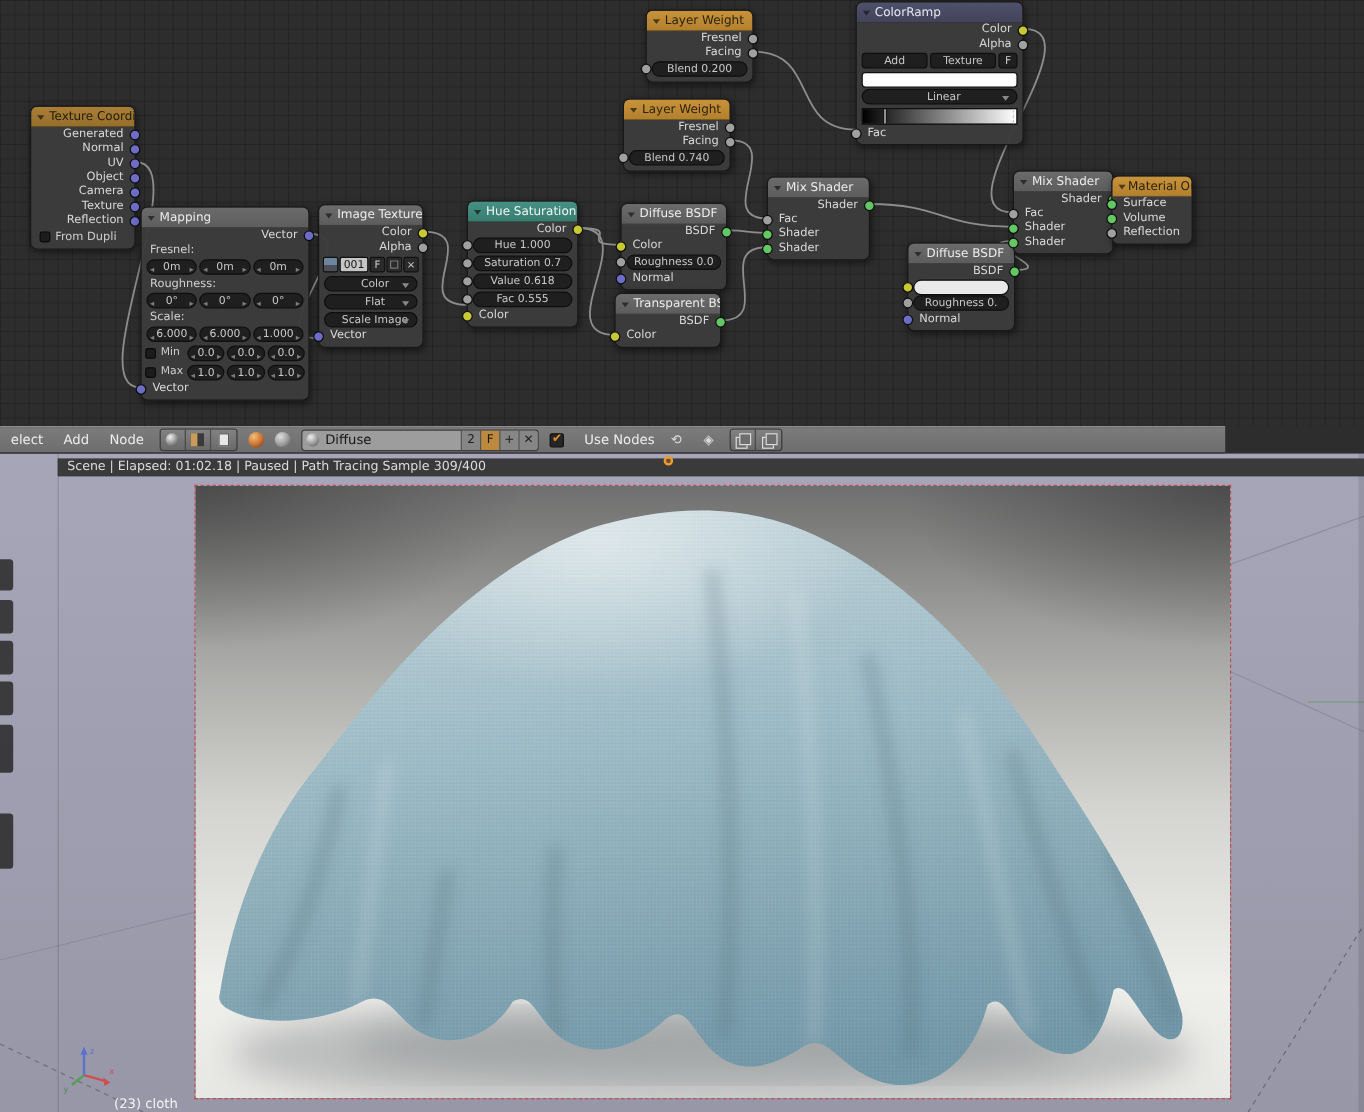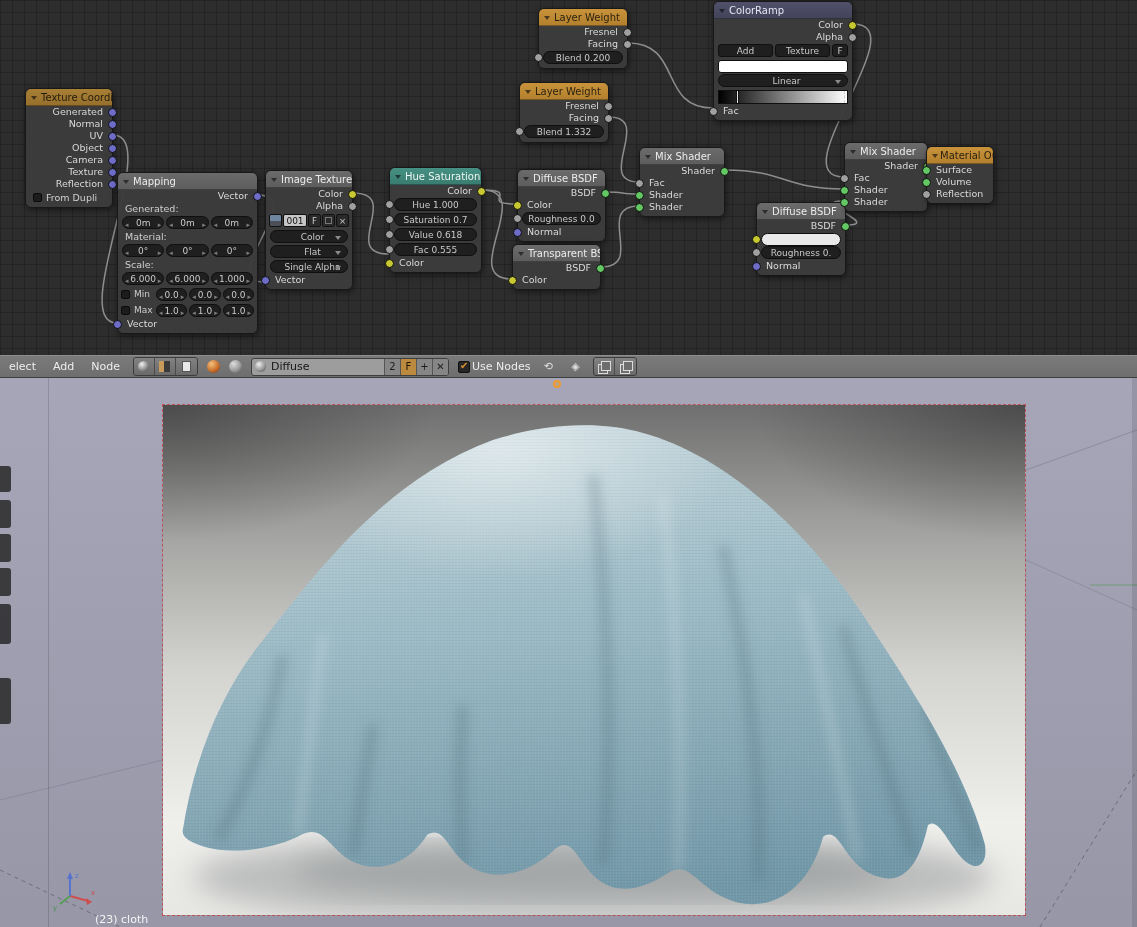--- a/index.html
+++ b/index.html
@@ -59,41 +59,41 @@
   .ramp::after{content:"";position:absolute;right:2px;top:0;bottom:0;width:0;border-left:1px dashed #cfcfcf}
   .imgrow{display:flex;gap:1px;padding:1px 3px;height:17px;align-items:center}
   .ibtn{background:#2a2a2a;border:1px solid #111;border-radius:2px;min-width:13px;height:13px;
     line-height:12px;text-align:center;font-size:8.5px;color:#ccc}
   .ic-img{background:linear-gradient(180deg,#6e85a0 0 55%,#4c4f58 55% 100%)}
   .ic-pack{background:#2a2a2a;box-shadow:inset 0 0 0 2px #2a2a2a,inset 0 0 0 3px #777}
   .iname{flex:1;background:#c6c6c6;border:1px solid #0f0f0f;height:13px;line-height:12px;
     text-align:center;font-size:9px;color:#141414;border-radius:2px}
 
   
-  #header-bar{position:absolute;left:0;top:355px;width:1137px;height:23px;z-index:5;
+  #header-bar{position:absolute;left:0;top:355px;width:1021px;height:23px;z-index:5;
     background:linear-gradient(#7b7b7b,#6e6e6e);border-top:1px solid #8d8d8d;border-bottom:1px solid #3f3f3f;
     display:flex;align-items:center;gap:9px;padding:0 5px;font-size:11px;color:#ededed}
   .menu{padding:0 4px;cursor:default}
   .bgrp{display:flex;background:#5a5a5a;border:1px solid #3c3c3c;border-radius:3px;overflow:hidden}
   .hbtn{width:21px;height:17px;background:linear-gradient(#828282,#6a6a6a);border:0;border-right:1px solid #4a4a4a;
     display:flex;align-items:center;justify-content:center}
   .hbtn:last-child{border-right:0}
   .ic-sphere{width:11px;height:11px;border-radius:50%;background:radial-gradient(circle at 35% 30%,#f0f0f0,#8a8a8a 55%,#3f3f3f)}
   .ic-checker{width:11px;height:11px;background-image:linear-gradient(90deg,#c89b5a 50%,#3a3a3a 50%),linear-gradient(90deg,#3a3a3a 50%,#c89b5a 50%);background-size:11px 5.5px;background-position:0 0,0 5.5px}
   .ic-page{width:9px;height:11px;background:#e8e8e8;border:1px solid #555}
   .ball{display:inline-block;width:13px;height:13px;border-radius:50%}
   .ball.orange{background:radial-gradient(circle at 35% 30%,#f5c07a,#c46a28 60%,#5e2f10)}
   .ball.grayb{background:radial-gradient(circle at 35% 30%,#ddd,#9a9a9a 55%,#4a4a4a)}
   .ball.mini{width:11px;height:11px;background:radial-gradient(circle at 35% 30%,#eee,#999 55%,#444)}
   .datablock{display:flex;align-items:center;background:#9d9d9d;border:1px solid #3e3e3e;border-radius:3px;height:18px;overflow:hidden}
   .db-name{width:118px;padding:0 5px;color:#161616;font-size:11px}
   .db-seg{min-width:16px;height:18px;line-height:17px;text-align:center;background:#868686;
     border-left:1px solid #555;color:#1d1d1d;font-size:10px;padding:0 3px}
   .db-seg.f{background:#bb8a3f;color:#201604}
-  .chkwrap{display:flex;align-items:center;gap:2px}
+  .chkwrap{display:flex;align-items:center;gap:17px}
   .chk{position:relative;width:12px;height:12px;background:#262626;border:1px solid #101010;border-radius:2px}
   .chk::after{content:"✔";position:absolute;left:1px;top:-2px;font-size:10px;color:#e0922f}
   .hicon{width:18px;height:16px;display:flex;align-items:center;justify-content:center;font-size:11px;color:#dcdcdc}
   .sq2{position:relative;width:12px;height:12px}
   .sq2::before,.sq2::after{content:"";position:absolute;width:8px;height:8px;border:1px solid #dcdcdc}
   .sq2::before{left:0;top:3px}.sq2::after{left:3px;top:0;background:#6e6e6e}
 
   
   #viewport{position:absolute;left:0;top:378px;width:1137px;height:549px;
     background:linear-gradient(#a6a6b8,#9797a8)}
@@ -148,27 +148,27 @@
     <div class="r-out"><span>Reflection</span><span class="sock r s-vec"></span></div>
     <div class="r-chk">
         <span class="cbox"></span>
         <span>From Dupli</span>
       </div>
   </div>
 
   <div class="node" style="left:117px;top:172px;width:141px">
     <div class="nh h-gray"><span>Mapping</span></div>
     <div class="r-out"><span>Vector</span><span class="sock r s-vec"></span></div>
-    <div class="r-lbl">Generated:</div>
+    <div class="r-lbl">Fresnel:</div>
     <div class="triple">
       <div class="widget num">0m</div>
       <div class="widget num">0m</div>
       <div class="widget num">0m</div>
     </div>
-    <div class="r-lbl">Material:</div>
+    <div class="r-lbl">Roughness:</div>
     <div class="triple">
       <div class="widget num">0°</div>
       <div class="widget num">0°</div>
       <div class="widget num">0°</div>
     </div>
     <div class="r-lbl">Scale:</div>
     <div class="triple">
       <div class="widget num">6.000</div>
       <div class="widget num">6.000</div>
       <div class="widget num">1.000</div>
@@ -201,21 +201,21 @@
       <span class="ibtn ic-pack"></span>
       <span class="ibtn">×</span>
     </div>
     <div class="r-wid">
         <div class="widget drop">Color</div>
       </div>
     <div class="r-wid">
         <div class="widget drop">Flat</div>
       </div>
     <div class="r-wid">
-        <div class="widget drop">Single Alpha</div>
+        <div class="widget drop">Scale Image</div>
       </div>
     <div class="r-in"><span class="sock l s-vec"></span><span>Vector</span></div>
   </div>
 
   <div class="node" style="left:389px;top:167px;width:93px">
     <div class="nh h-teal"><span>Hue Saturation V</span></div>
     <div class="r-out"><span>Color</span><span class="sock r s-col"></span></div>
     <div class="r-wid">
         <span class="sock l s-val"></span>
         <div class="widget">Hue 1.000</div>
@@ -244,21 +244,21 @@
         <div class="widget">Blend 0.200</div>
       </div>
   </div>
 
   <div class="node" style="left:519px;top:82px;width:90px">
     <div class="nh h-orange"><span>Layer Weight</span></div>
     <div class="r-out"><span>Fresnel</span><span class="sock r s-val"></span></div>
     <div class="r-out"><span>Facing</span><span class="sock r s-val"></span></div>
     <div class="r-wid">
         <span class="sock l s-val"></span>
-        <div class="widget">Blend 1.332</div>
+        <div class="widget">Blend 0.740</div>
       </div>
   </div>
 
   <div class="node" style="left:713px;top:1px;width:140px">
     <div class="nh h-slate"><span>ColorRamp</span></div>
     <div class="r-out"><span>Color</span><span class="sock r s-col"></span></div>
     <div class="r-out"><span>Alpha</span><span class="sock r s-val"></span></div>
     <div class="btnrow r-wid">
       <div class="widget">Add</div>
       <div class="widget">Texture</div>
@@ -383,20 +383,23 @@
   </svg>
 
   <div class="ltab" style="top:88px;height:26px"></div>
   <div class="ltab" style="top:122px;height:28px"></div>
   <div class="ltab" style="top:156px;height:28px"></div>
   <div class="ltab" style="top:190px;height:28px"></div>
   <div class="ltab" style="top:226px;height:40px"></div>
   <div class="ltab" style="top:300px;height:46px"></div>
   <div id="vp-divider"></div>
 
+  <div id="render-status">
+    <span>Scene | Elapsed: 01:02.18 | Paused | Path Tracing Sample 309/400</span>
+  </div>
   <div id="origin-dot"></div>
 
   <div id="render-area">
     <svg width="862" height="510" viewBox="0 0 862 510">
       <defs>
         <linearGradient id="clothGrad" x1="0.25" y1="0" x2="0.45" y2="1">
           <stop offset="0" stop-color="#c4d6dc"></stop>
           <stop offset="0.4" stop-color="#9fbdc7"></stop>
           <stop offset="1" stop-color="#7298a8"></stop>
         </linearGradient>

